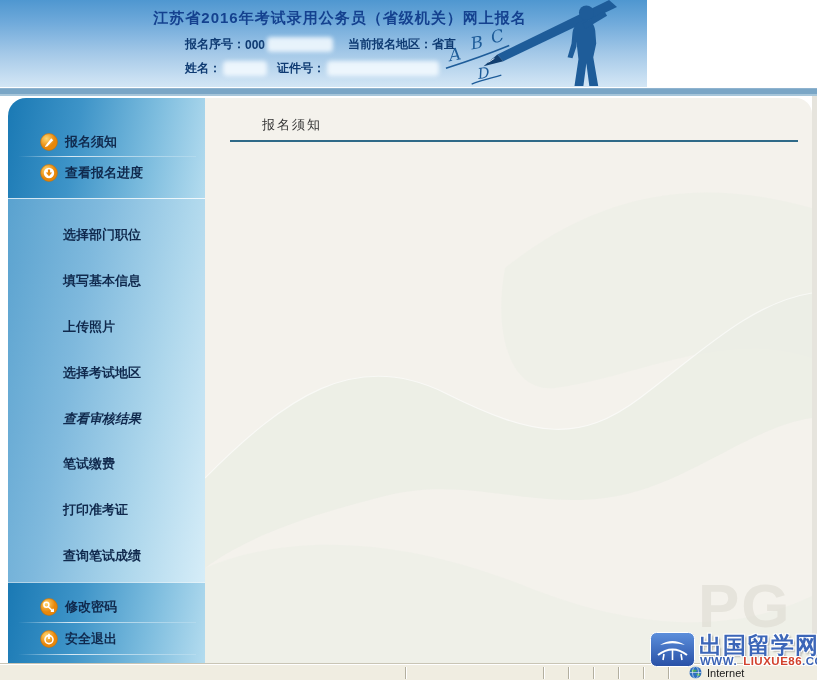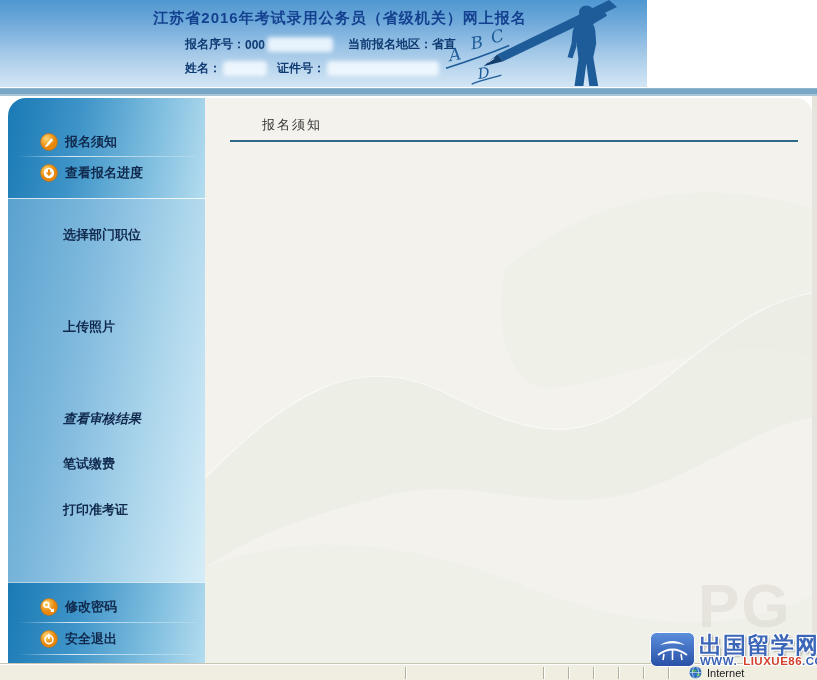--- a/index.html
+++ b/index.html
@@ -196,31 +196,40 @@
         <circle cx="9" cy="9" r="5.2" fill="#fff"></circle>
         <path d="M7.9,5.4 h2.2 v3 h2.1 L9,12.2 L5.8,8.4 h2.1 Z" fill="#e8870a"></path>
       </svg>
     </span>
     <span class="lbl-ico">查看报名进度</span>
   </div>
 
   <div class="menu-item mm-0">
     <span class="lbl-plain">选择部门职位</span>
   </div>
+  <div class="menu-item mm-1">
+    <span class="lbl-plain">填写基本信息</span>
+  </div>
   <div class="menu-item mm-2">
     <span class="lbl-plain">上传照片</span>
   </div>
+  <div class="menu-item mm-3">
+    <span class="lbl-plain">选择考试地区</span>
+  </div>
   <div class="menu-item mm-4">
     <span class="lbl-plain">查看审核结果</span>
   </div>
   <div class="menu-item mm-5">
     <span class="lbl-plain">笔试缴费</span>
   </div>
   <div class="menu-item mm-6">
     <span class="lbl-plain">打印准考证</span>
+  </div>
+  <div class="menu-item mm-7">
+    <span class="lbl-plain">查询笔试成绩</span>
   </div>
 
   <div class="menu-item mb-0">
     <span class="icon">
       <svg viewBox="0 0 18 18">
         <defs>
             <radialGradient id="og3" cx="35%" cy="30%">
               <stop offset="0%" stop-color="#ffd771"></stop>
               <stop offset="100%" stop-color="#e8870a"></stop>
             </radialGradient>

